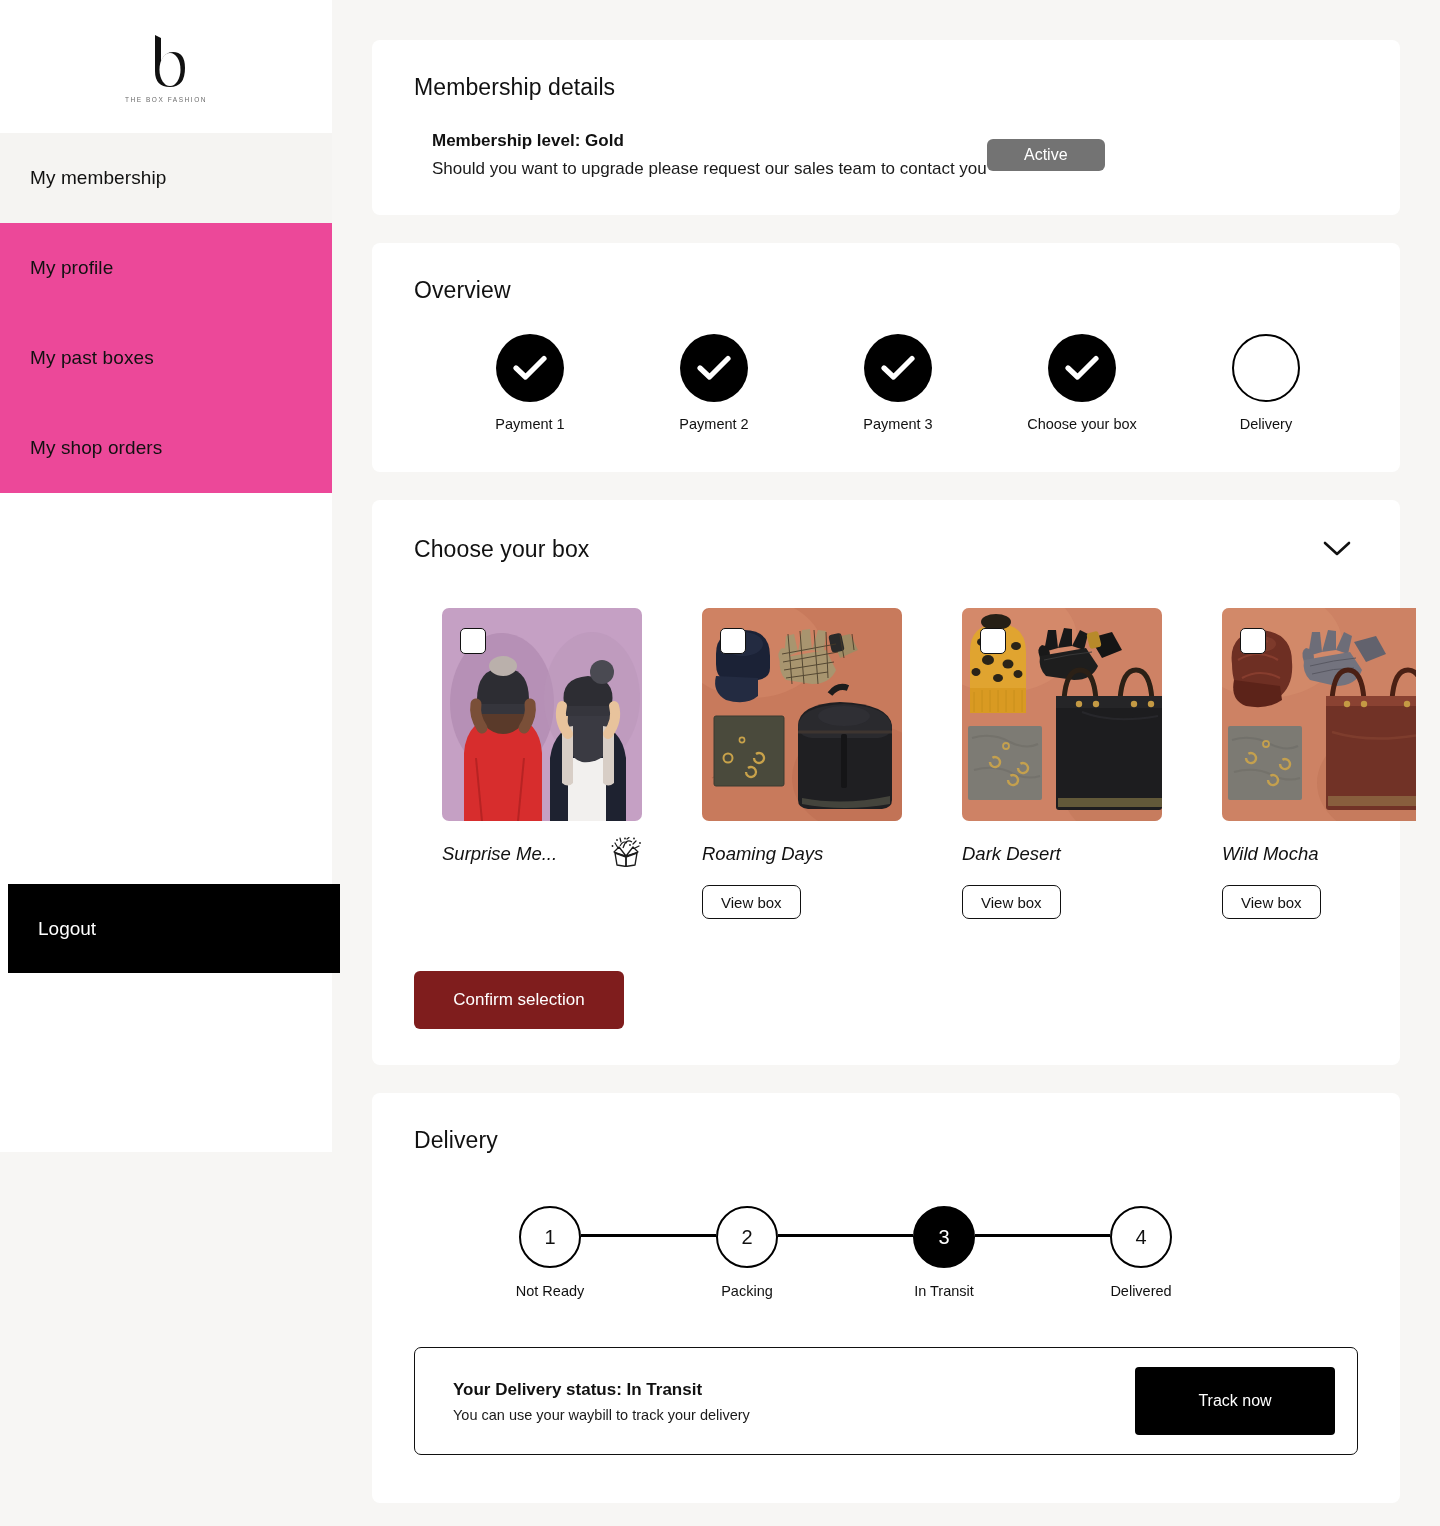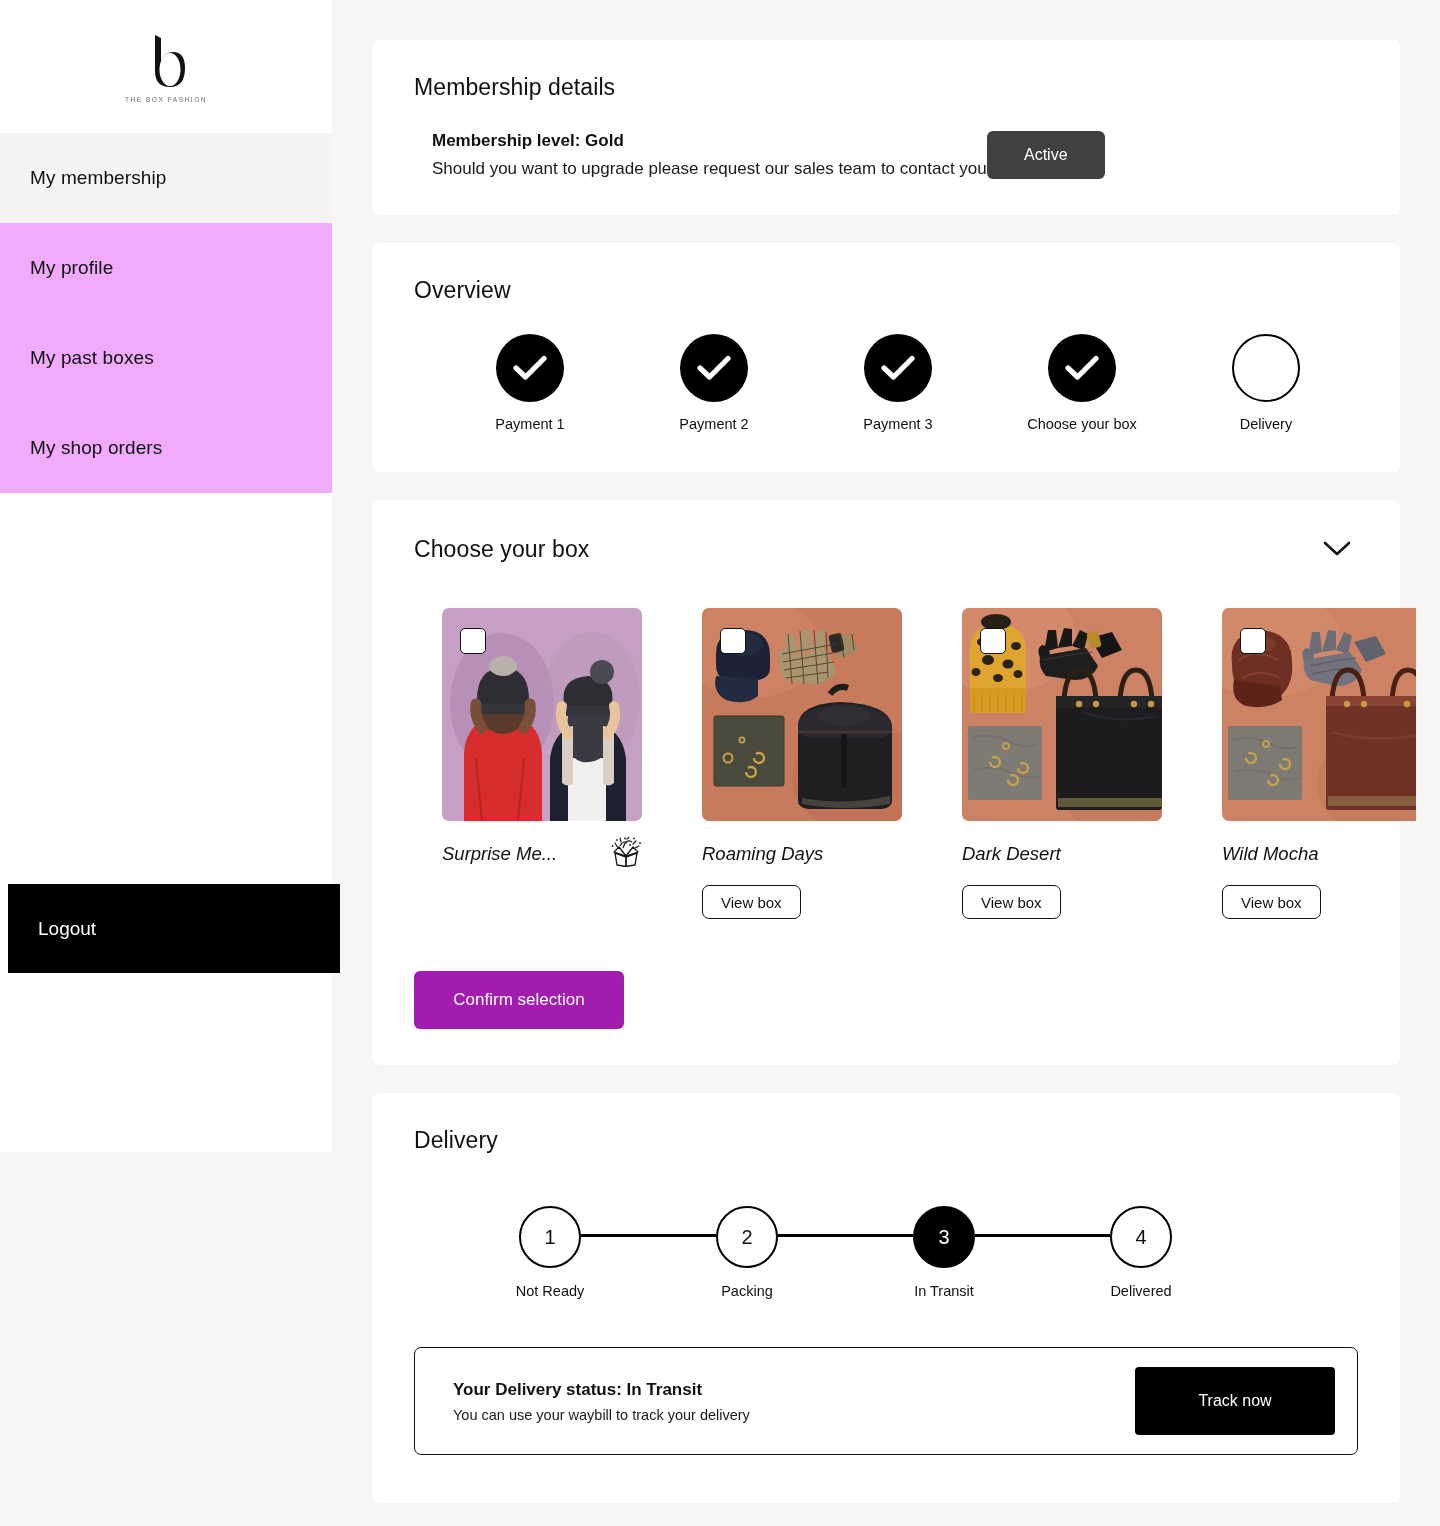--- a/index.html
+++ b/index.html
@@ -38,21 +38,21 @@
     font-family: "Liberation Sans", sans-serif;
   }
   .nav { display: flex; flex-direction: column; }
   .nav-item {
     height: 90px;
     display: flex;
     align-items: center;
     padding-left: 30px;
     font-size: 19px;
     color: #111111;
-    background: #f0abfc;
+    background: #ec4899;
     cursor: pointer;
     letter-spacing: 0.1px;
   }
   .nav-item.active { background: #f5f4f2; }
   .logout {
     position: absolute;
     left: 8px; top: 884px;
     width: 332px;
     height: 89px;
     background: #000000;
@@ -94,23 +94,23 @@
   }
   .membership-level {
     font-size: 17px;
     font-weight: 700;
     color: #111;
     margin-bottom: 8px;
   }
   .membership-note { font-size: 17px; color: #1a1a1a; }
   .badge-active {
     width: 118px;
-    height: 48px;
+    height: 32px;
     border-radius: 6px;
-    background: #404040;
+    background: #737373;
     color: #ffffff;
     font-size: 16px;
     display: flex;
     align-items: center;
     justify-content: center;
     border: none;
     cursor: pointer;
     font-family: "Liberation Sans", sans-serif;
   }
 
@@ -193,21 +193,21 @@
     border-radius: 7px;
     font-size: 15px;
     color: #111;
     cursor: pointer;
     font-family: "Liberation Sans", sans-serif;
   }
   .confirm-btn {
     margin-top: 52px;
     margin-left: 0;
     width: 210px; height: 58px;
-    background: #a21caf;
+    background: #7f1d1d;
     color: #ffffff;
     border: none;
     border-radius: 6px;
     font-size: 17px;
     cursor: pointer;
     font-family: "Liberation Sans", sans-serif;
   }
 
   
   .card-delivery { padding: 34px 42px 48px 42px; }

